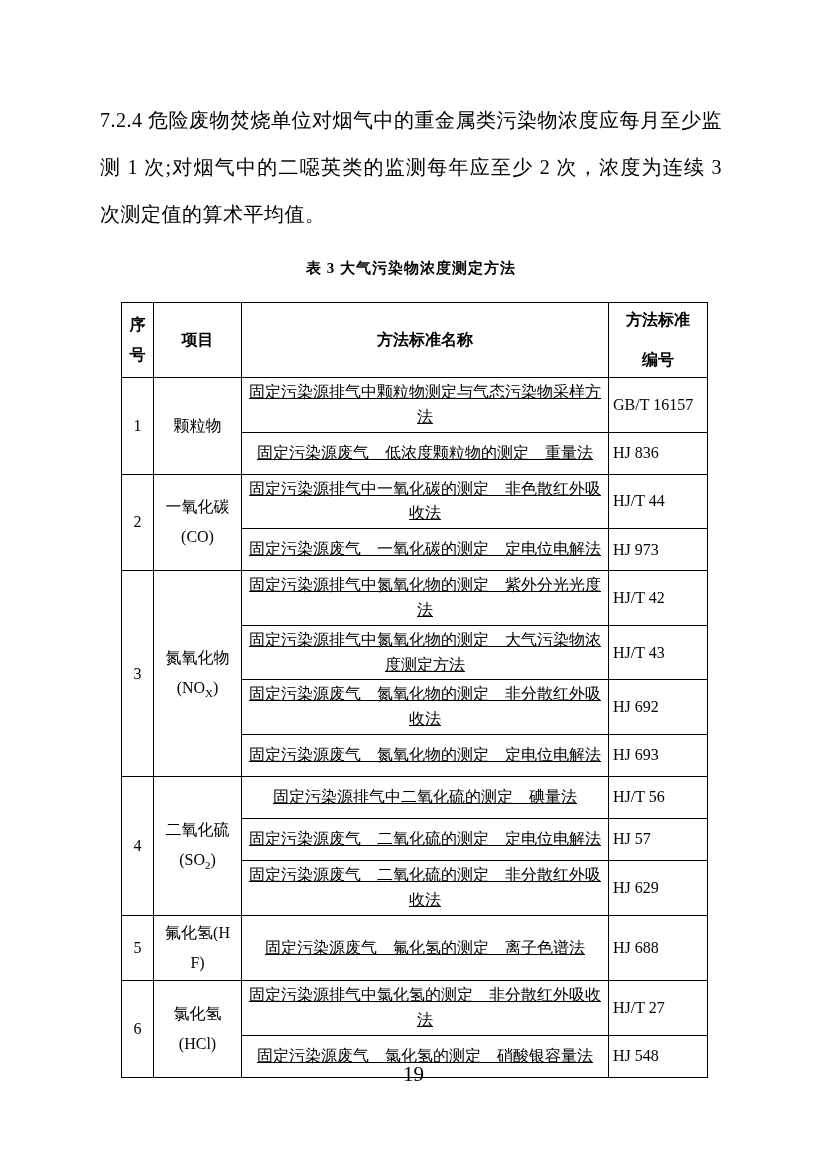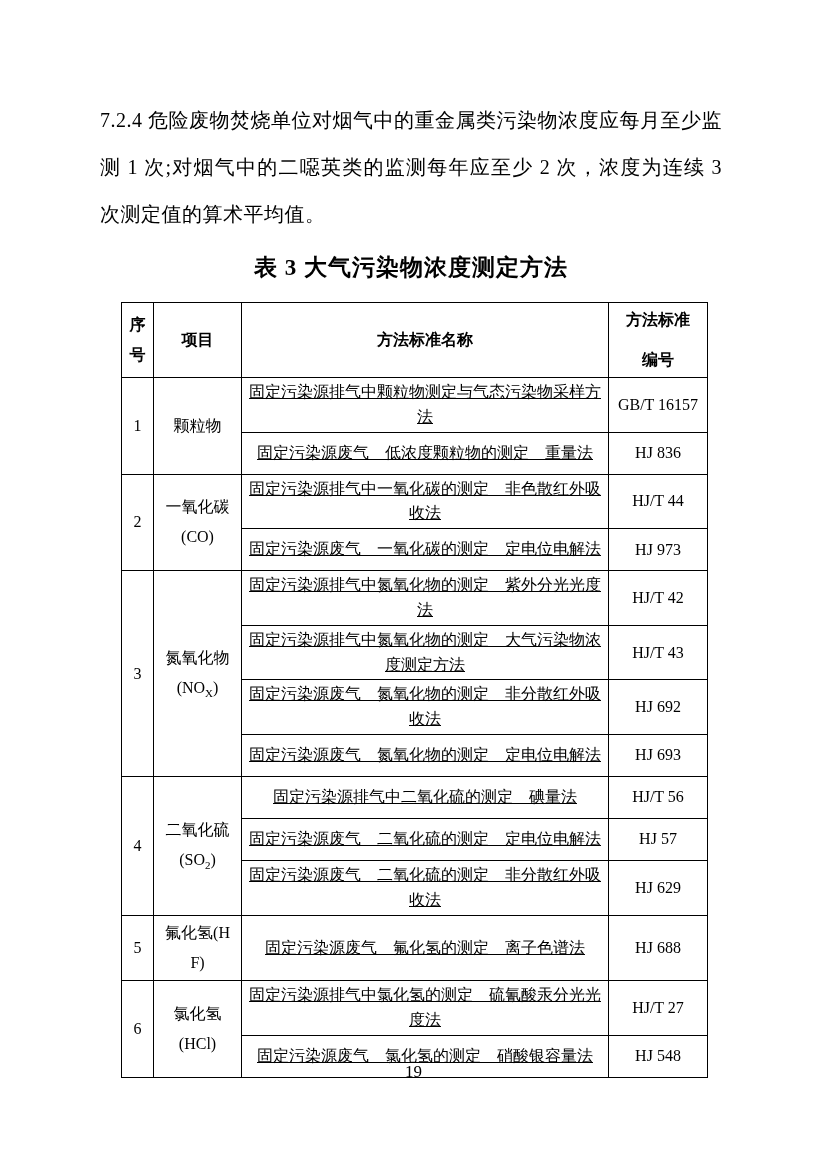--- a/index.html
+++ b/index.html
@@ -22,21 +22,21 @@
     font-size: 20px;
     line-height: 2.35;
     text-align: justify;
     letter-spacing: 0.5px;
     margin: 0;
   }
   .para + .para { margin-top: 12px; }
   .table-title {
     margin: 16px 0 8px 0;
     text-align: center;
-    font-size: 23px;
+    font-size: 15px;
     font-weight: bold;
     line-height: 28px;
     letter-spacing: 1px;
   }
   table.std-table {
     margin: 20px 0 0 21px;
     width: 586px;
     border-collapse: collapse;
     table-layout: fixed;
     border-radius: 6px;
@@ -49,29 +49,29 @@
     padding: 2px 4px;
     word-break: break-all;
   }
   tr.hdr { height: 75px; }
   tr.hdr th { font-weight: bold; text-align: center; line-height: 1.85; }
   th.code-hdr div + div { margin-top: 10px; }
   tr.std { height: 42px; }
   td.c-no { text-align: center; }
   td.c-item { text-align: center; line-height: 1.9; }
   td.c-name { text-align: center; padding-left: 8px; padding-right: 6px; line-height: 1.55; text-decoration: underline; }
-  td.c-code { text-align: center; }
+  td.c-code { }
   sub { font-size: 11px; }
   .page-num {
     position: absolute;
     top: 1062px;
     left: 0;
     width: 100%;
     text-align: center;
-    font-size: 17px;
+    font-size: 21px;
   }
 </style>
 </head>
 <body>
 
 <div class="page">
   <div class="content">
 
     <p class="para">7.2.4 危险废物焚烧单位对烟气中的重金属类污染物浓度应每月至少监测 1 次;对烟气中的二噁英类的监测每年应至少 2 次，浓度为连续 3 次测定值的算术平均值。</p>
 
@@ -166,21 +166,21 @@
           <td class="c-name">固定污染源废气　氟化氢的测定　离子色谱法</td>
           <td class="c-code">HJ 688</td>
         </tr>
 
         <tr class="std">
           <td class="c-no" rowspan="2">6</td>
           <td class="c-item" rowspan="2">
             <div>氯化氢</div>
             <div>(HCl)</div>
           </td>
-          <td class="c-name">固定污染源排气中氯化氢的测定　硫氰酸汞分光光度法</td>
+          <td class="c-name">固定污染源排气中氯化氢的测定　非分散红外吸收法</td>
           <td class="c-code">HJ/T 27</td>
         </tr>
         <tr class="std">
           <td class="c-name">固定污染源废气　氯化氢的测定　硝酸银容量法</td>
           <td class="c-code">HJ 548</td>
         </tr>
       </tbody>
     </table>
   </div>
 

